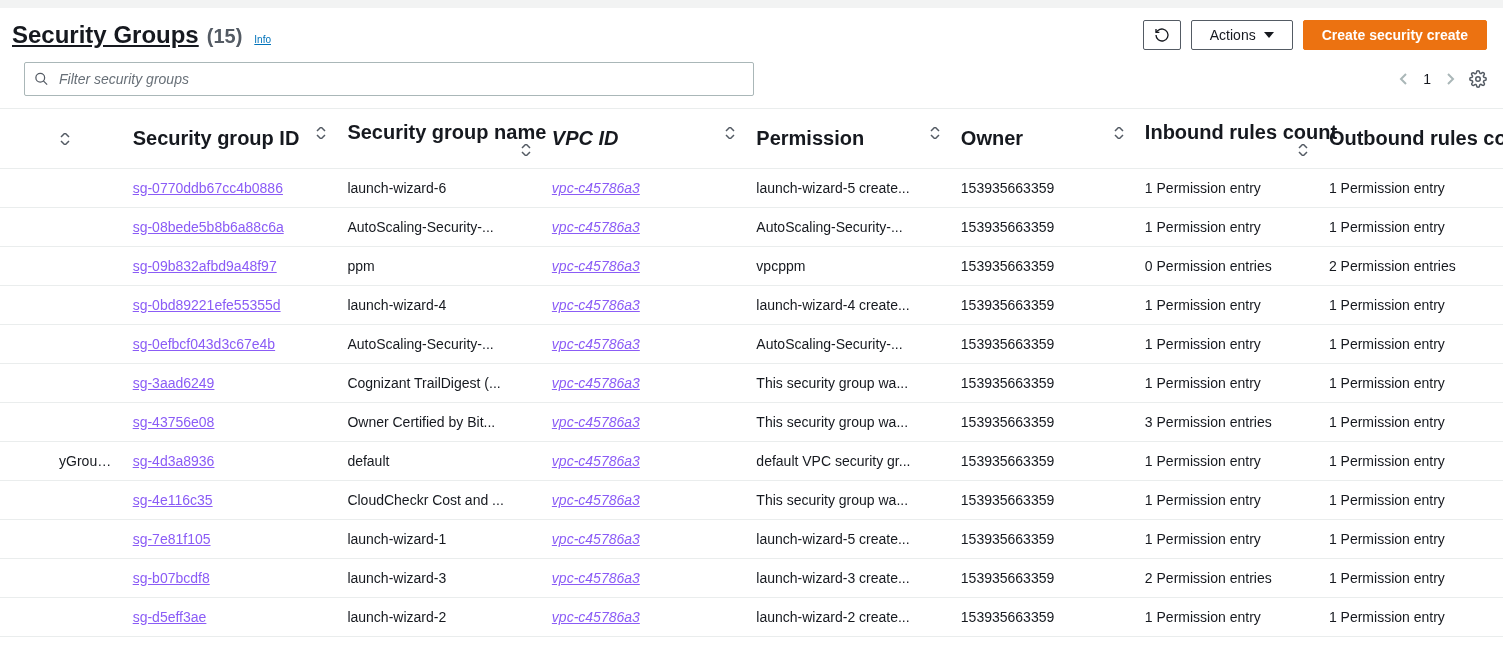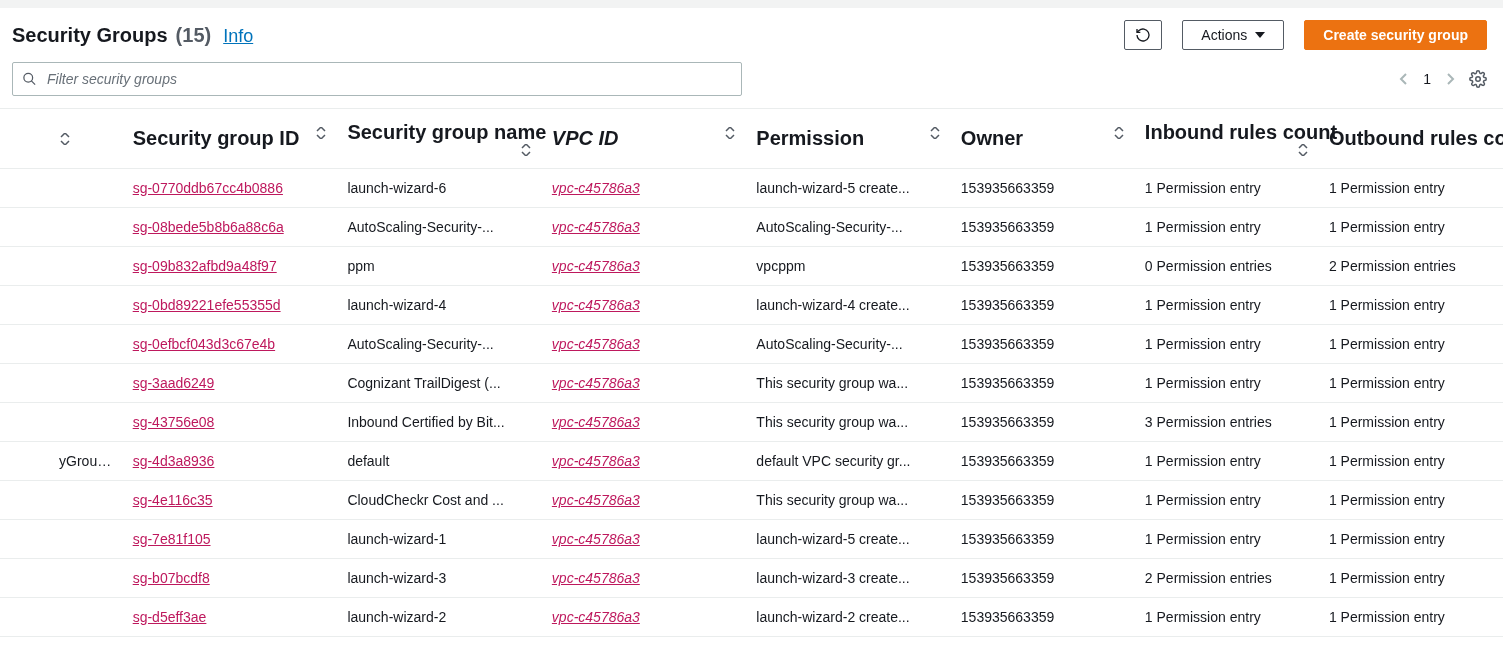--- a/index.html
+++ b/index.html
@@ -1,43 +1,43 @@
 <!DOCTYPE html>
 <html><head>
 <meta charset="utf-8">
 <style>
   * { box-sizing: border-box; margin: 0; padding: 0; }
   body { font-family: "Amazon Ember", "Helvetica Neue", Arial, sans-serif; font-size: 14px; color: #16191f; background: #fff; }
   .page { width: 1503px; }
   .topbar { height: 8px; background: #f2f3f3; }
   .header-row { display: flex; align-items: center; padding: 12px 16px 8px 12px; }
   .title-area { display: flex; align-items: baseline; gap: 8px; flex: 1; }
-  .title { font-size: 20px; font-weight: 700; }
+  .title { font-size: 24px; font-weight: 700; text-decoration: underline; }
   .count { font-size: 20px; color: #545b64; font-weight:700; }
-  .info-link { color: #0073bb; font-size: 18px; margin-left: 4px; font-weight:400; }
+  .info-link { color: #0073bb; font-size: 10px; margin-left: 4px; font-weight:400; }
   .btn { border: 1px solid #545b64; background: #fff; color: #16191f; padding: 6px 18px; border-radius: 2px; font-size: 14px; cursor: pointer; display: inline-flex; align-items: center; gap: 8px; }
   .btn.icon-btn { padding: 6px 10px; }
   .btn.primary { background: #ec7211; border-color: #ec7211; color: #fff; font-weight:700; }
-  .header-actions { display: flex; gap: 20px; align-items: center; border-radius: 15px; }
+  .header-actions { display: flex; gap: 10px; align-items: center; border-radius: 15px; }
   .caret-down { width:0; height:0; border-left:5px solid transparent; border-right:5px solid transparent; border-top:6px solid #16191f; }
-  .filter-row { display:flex; align-items:center; padding: 4px 16px 12px 12px; }
+  .filter-row { display:flex; align-items:center; padding: 4px 16px 12px 24px; }
   .search-wrap { position: relative; width: 730px; }
   .search-input { width: 100%; padding: 8px 10px 8px 34px; border: 1px solid #aab7b8; border-radius: 2px; font-size: 14px; font-style: italic; color:#687078; }
   .search-input::placeholder { color:#687078; font-style: italic; }
   .search-icon { position: absolute; left: 10px; top: 50%; transform: translateY(-50%); }
   .pager { margin-left: auto; display:flex; align-items:center; gap: 14px; color:#545b64; }
   .pager .pg-num { color:#16191f; font-weight:400; }
   .pager .chev { color:#aab7b8; }
   .pager .gear { color:#16191f; }
   .table-wrap { width: 100%; overflow-x: hidden; }
   table { border-collapse: collapse; width: 100%; table-layout: fixed; }
   thead th { text-align: left; font-weight: 700; padding: 12px 10px; border-bottom: 1px solid #eaeded; border-top: 1px solid #eaeded; font-size:20px; white-space: nowrap; }
   thead th .sorter { float: right; }
   tbody td { padding: 11px 10px; border-bottom: 1px solid #eaeded; font-size: 14px; white-space: nowrap; overflow: hidden; text-overflow: ellipsis; }
-  .link { color: #be185d; }
+  .link { color: #8b5cf6; }
   .col-chk { width: 48px; }
   .col-name { width: 72px; }
   .col-sgid { width: 210px; }
   .col-sgname { width: 200px; }
   .col-vpc { width: 200px; font-style: italic; }
   .col-desc { width: 200px; }
   .col-owner { width: 180px; }
   .col-in { width: 180px; }
   .col-out { width: 180px; }
   .sort-icon svg, .refresh-icon svg, .gear svg, .chev svg, .search-icon svg { display:block; }
@@ -62,21 +62,21 @@
           <svg width="16" height="16" viewBox="0 0 24 24" fill="none" stroke="#16191f" stroke-width="2">
               <path d="M3 12a9 9 0 1 0 3-6.7L3 8"></path>
               <path d="M3 3v5h5"></path>
             </svg>
         </span>
       </button>
       <button class="btn">
         <span>Actions</span>
         <span class="caret-down"></span>
       </button>
-      <button class="btn primary">Create security group</button>
+      <button class="btn primary">Create security create</button>
     </div>
   </div>
 
   <div class="filter-row">
     <div class="search-wrap">
       <span class="search-icon">
         <svg width="15" height="15" viewBox="0 0 24 24" fill="none" stroke="#545b64" stroke-width="2">
             <circle cx="10" cy="10" r="7"></circle>
             <line x1="21" y1="21" x2="15" y2="15"></line>
           </svg>
@@ -231,21 +231,21 @@
             <td class="col-vpc"><a href="#" class="link">vpc-c45786a3</a></td>
             <td class="col-desc">This security group wa...</td>
             <td class="col-owner">153935663359</td>
             <td class="col-in in-right">1 Permission entry</td>
             <td class="col-out">1 Permission entry</td>
           </tr>
           <tr>
             <td class="col-chk"></td>
             <td class="col-name"></td>
             <td class="col-sgid"><a href="#" class="link">sg-43756e08</a></td>
-            <td class="col-sgname">Inbound Certified by Bit...</td>
+            <td class="col-sgname">Owner Certified by Bit...</td>
             <td class="col-vpc"><a href="#" class="link">vpc-c45786a3</a></td>
             <td class="col-desc">This security group wa...</td>
             <td class="col-owner">153935663359</td>
             <td class="col-in in-right">3 Permission entries</td>
             <td class="col-out">1 Permission entry</td>
           </tr>
           <tr>
             <td class="col-chk"></td>
             <td class="col-name">yGroup1</td>
             <td class="col-sgid"><a href="#" class="link">sg-4d3a8936</a></td>

